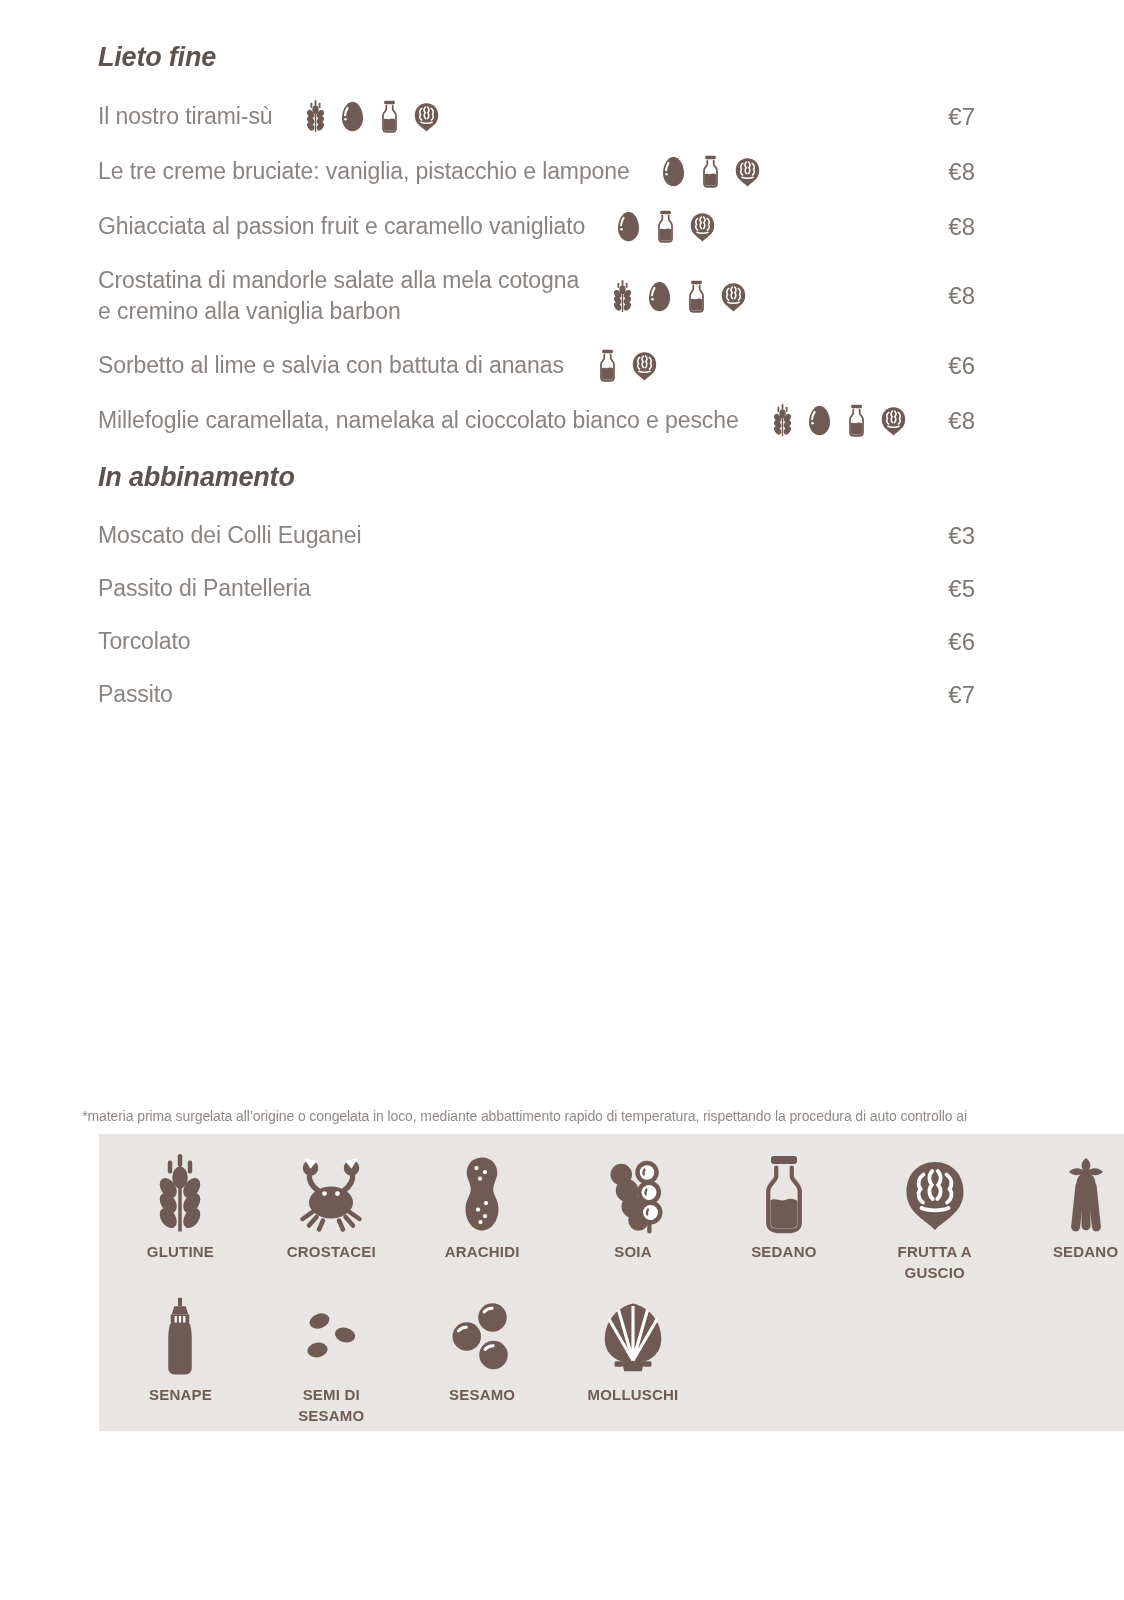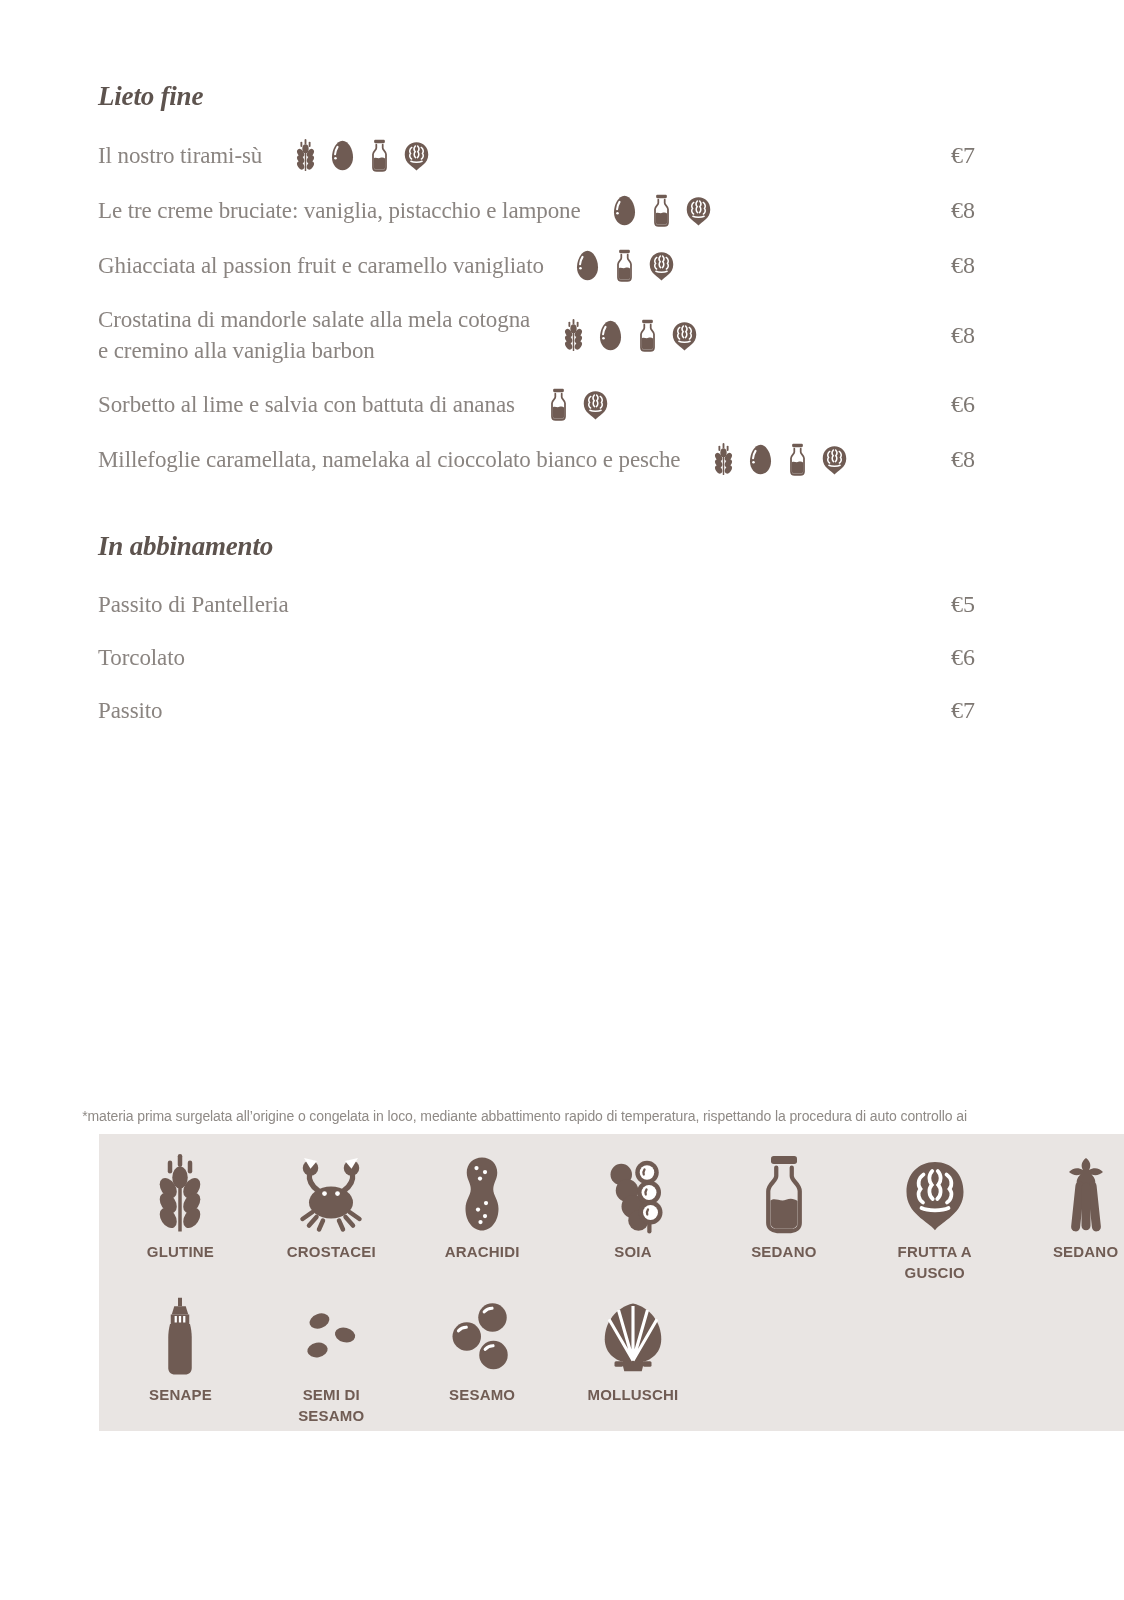--- a/index.html
+++ b/index.html
@@ -2,26 +2,26 @@
 <html><head>
 <meta charset="utf-8">
 <style>
   html,body{margin:0;padding:0;background:#ffffff;}
   .page{
     position:relative;width:1124px;height:1600px;background:#ffffff;
     font-family:"Liberation Sans",sans-serif;overflow:hidden;
     --heading:#5d534e; --body:#8a8480; --price:#7d7772; --accent:#6f5b53;
     --footnote:#8f8a86; --legend-bg:#e9e5e3; --legend-label:#705c54;
   }
-  .content{position:absolute;left:98px;top:0;width:877px;padding-top:81px;font-family:Liberation Serif, serif;}
+  .content{position:absolute;left:98px;top:0;width:877px;padding-top:42px;}
   .section-title{
     font-size:27px;font-style:italic;font-weight:bold;color:var(--heading);
     margin:0 0 27px 0;letter-spacing:-0.2px;line-height:31px;
   }
-  .pairing-title{margin-top:55px;}
+  .pairing-title{margin-top:25px;}
   .menu-item{display:flex;align-items:center;margin-bottom:22px;gap:14px;}
   .item-name{
     font-size:23px;line-height:31px;color:var(--body);
     white-space:pre-line;letter-spacing:-0.1px;
   }
   .item-icons{display:flex;align-items:center;gap:4px;margin-left:13px;color:var(--accent);flex-shrink:0;}
   .item-icons svg{width:33px;height:33px;display:block;}
   .item-price{margin-left:auto;font-size:24px;color:var(--price);flex-shrink:0;padding-left:20px;}
   .footnote{
     position:absolute;left:81px;top:1100px;width:886px;margin:0;
@@ -284,20 +284,24 @@
               <use href="#sym-frutta-a-guscio" xlink:href="#sym-frutta-a-guscio"></use>
             </svg>
           </span>
           <span class="item-price">€8</span>
         </div>
       </div>
 
     <h2 class="section-title pairing-title">In abbinamento</h2>
     <div id="pairing-items">
         <div class="menu-item">
+          <span class="item-name">Moscato dei Colli Euganei</span>
+          <span class="item-price">€3</span>
+        </div>
+        <div class="menu-item">
           <span class="item-name">Passito di Pantelleria</span>
           <span class="item-price">€5</span>
         </div>
         <div class="menu-item">
           <span class="item-name">Torcolato</span>
           <span class="item-price">€6</span>
         </div>
         <div class="menu-item">
           <span class="item-name">Passito</span>
           <span class="item-price">€7</span>

